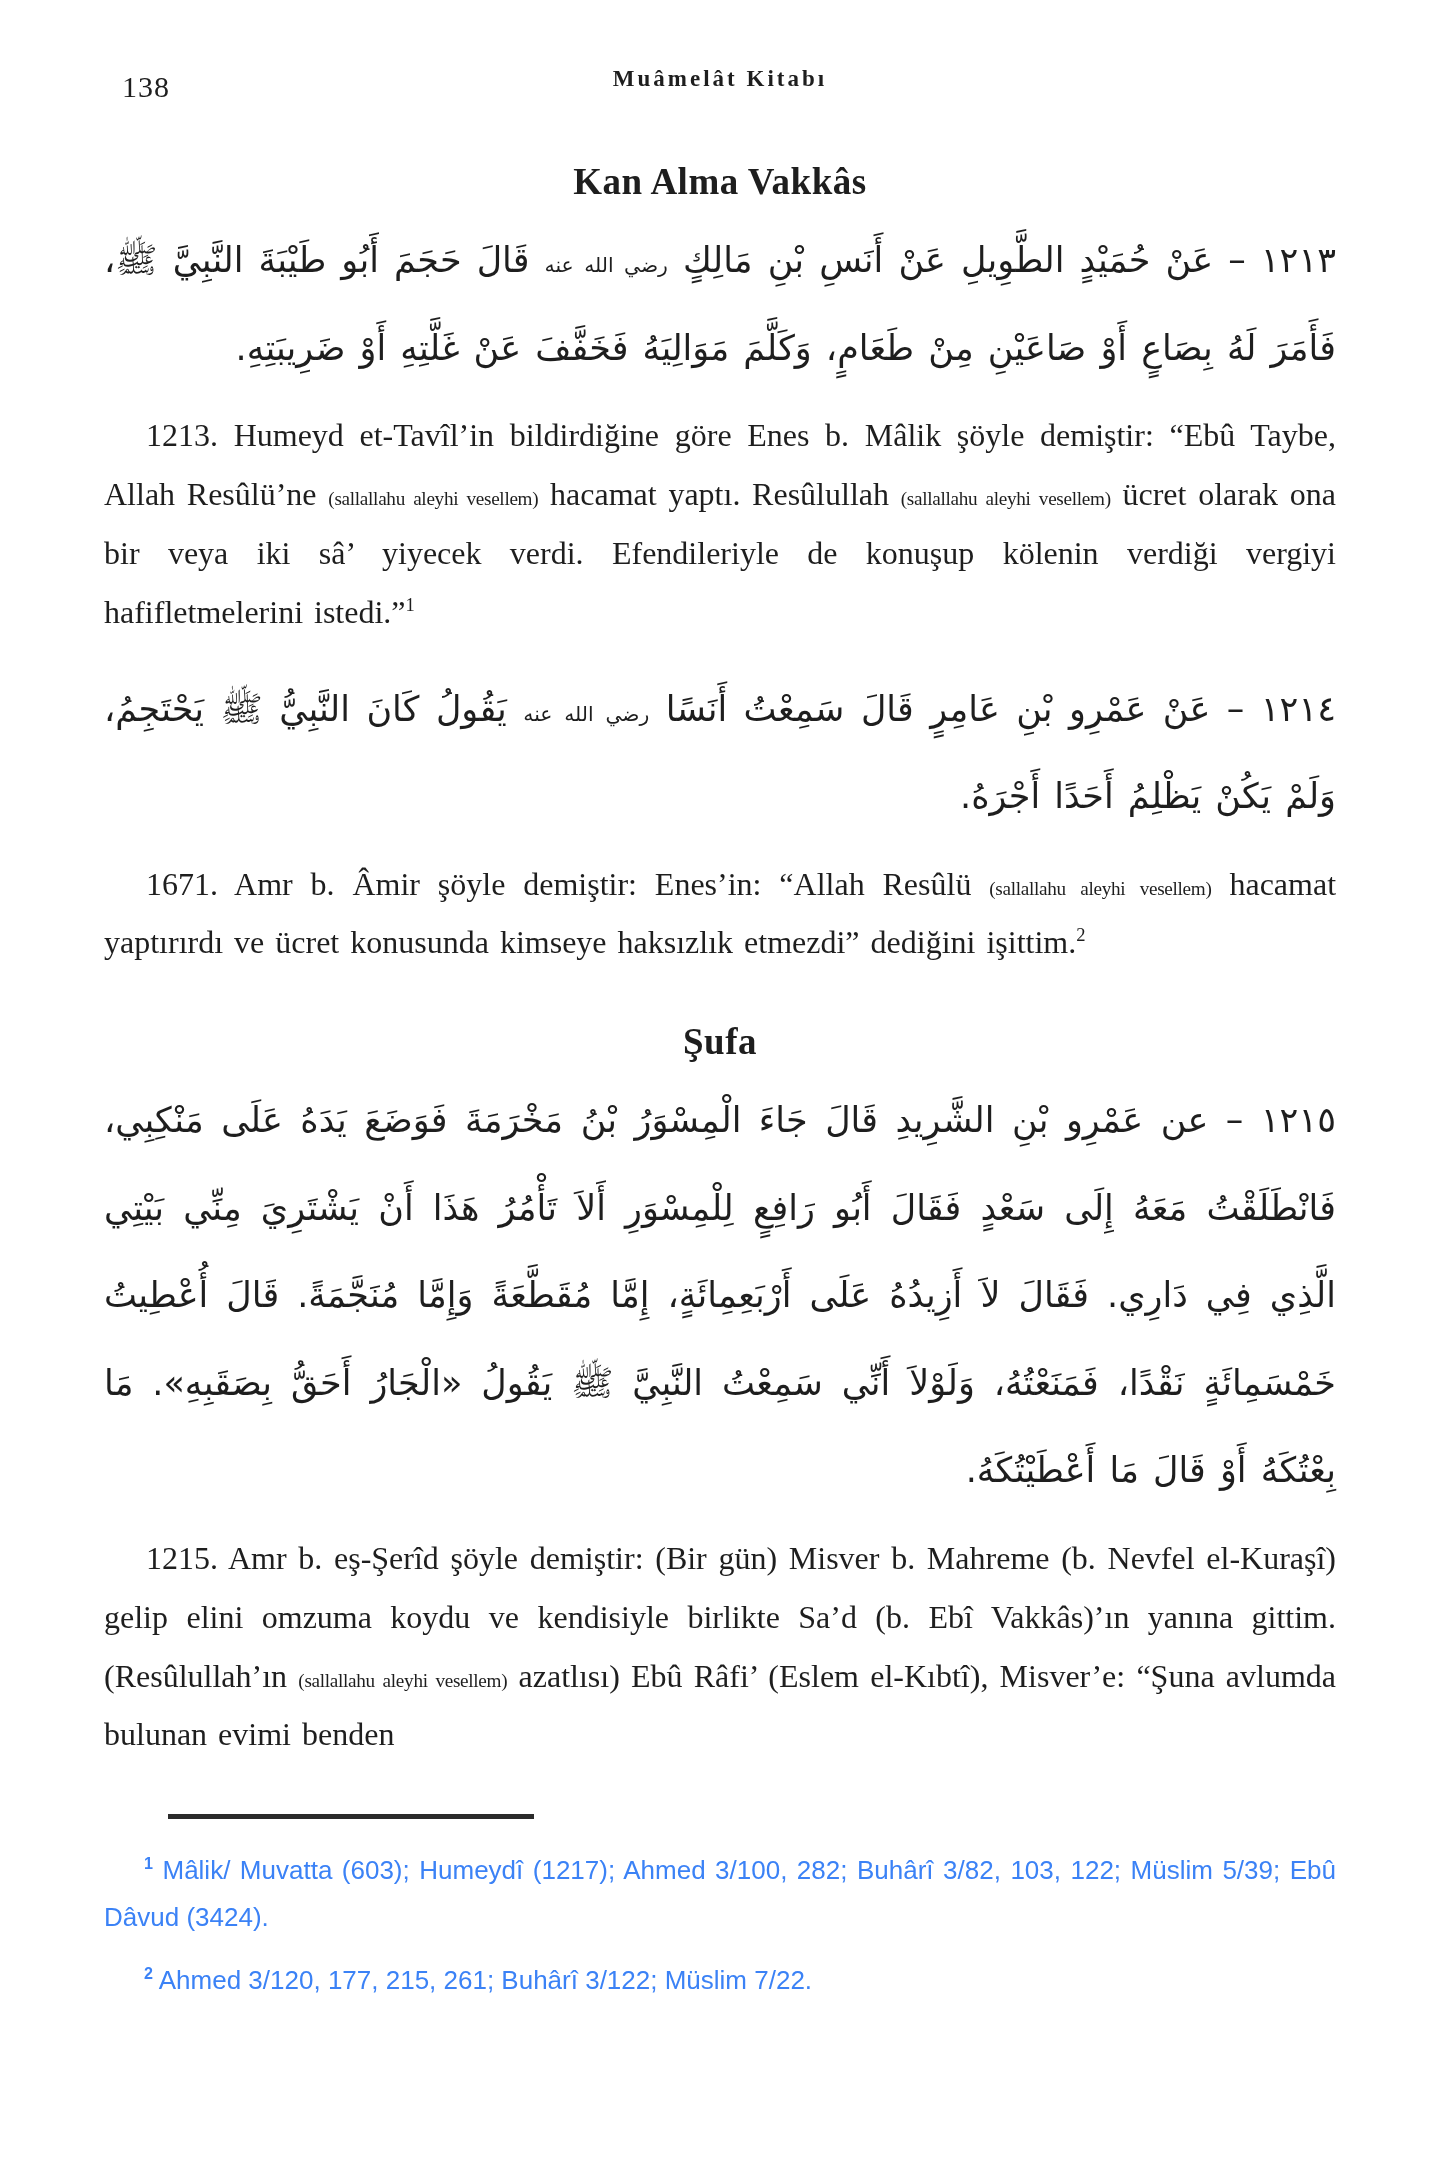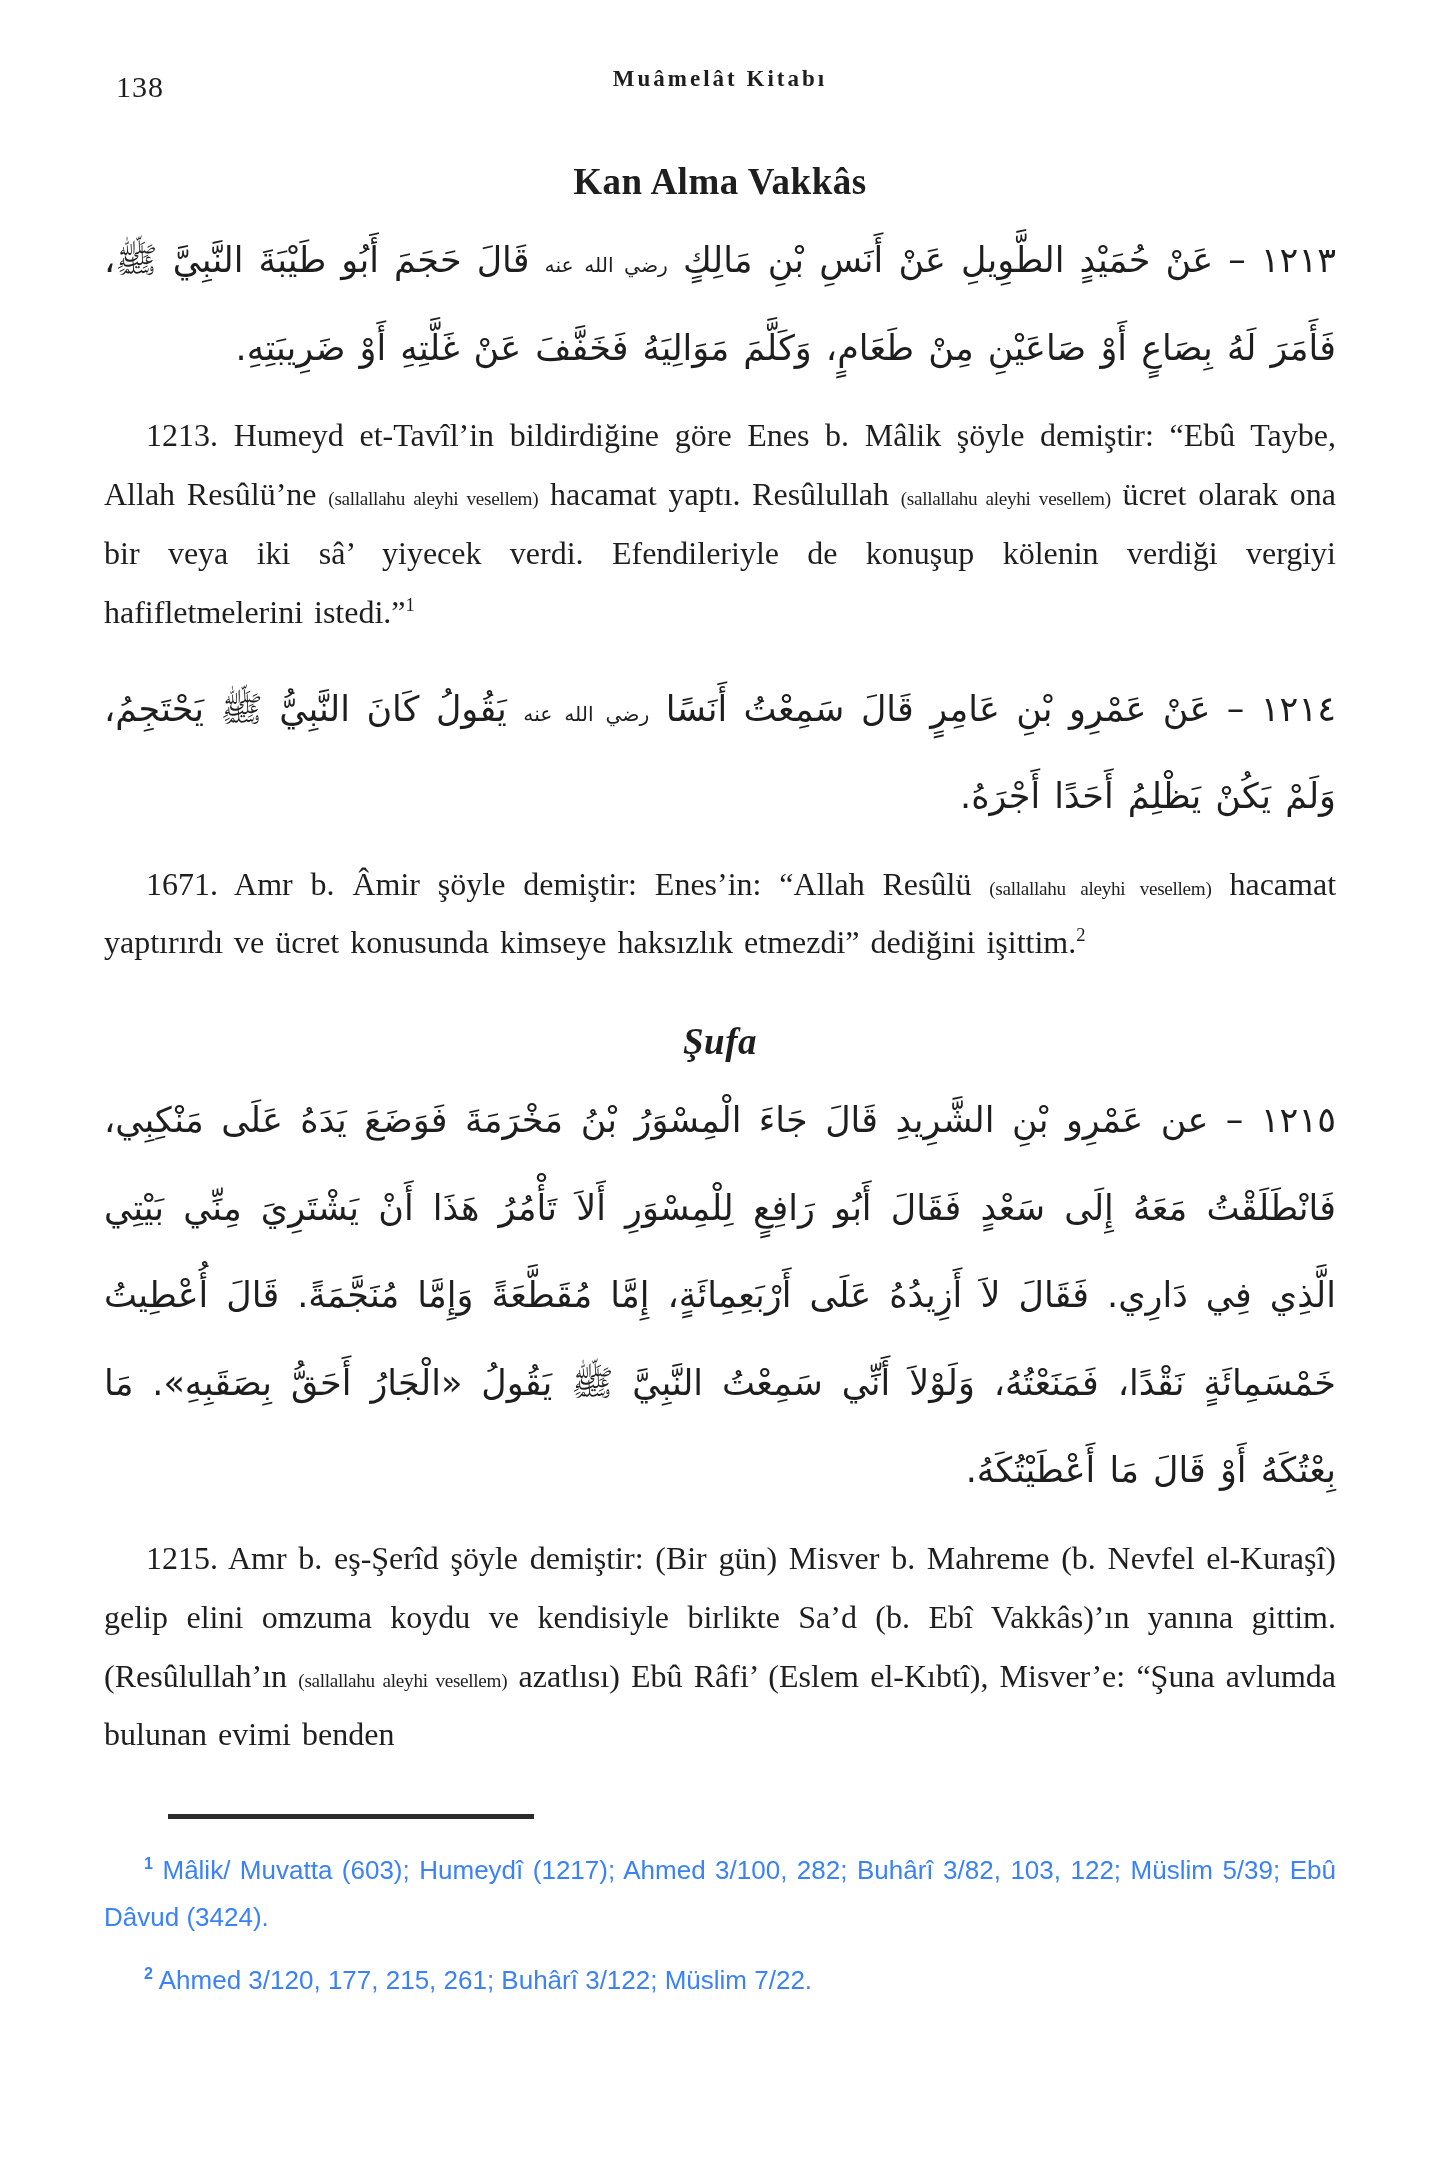--- a/index.html
+++ b/index.html
@@ -20,39 +20,38 @@
     margin: 0 auto;
     padding-top: 66px;
   }
   .page-header {
     position: relative;
     text-align: center;
     height: 46px;
   }
   .page-number {
     position: absolute;
-    left: 12px;
+    left: 18px;
     top: 4px;
     font-size: 30px;
     letter-spacing: 1px;
   }
   .book-title {
     font-size: 23px;
     font-weight: bold;
     letter-spacing: 3px;
   }
   .section-heading {
     text-align: center;
     font-size: 37px;
     font-weight: bold;
     margin: 48px 0 14px 0;
     letter-spacing: 0.5px;
   }
   .section-heading.second {
-    font-style: italic;
   }
   .arabic {
     direction: rtl;
     unicode-bidi: embed;
     text-align: justify;
     font-family: "DejaVu Sans", sans-serif;
     font-size: 35px;
     line-height: 2.5;
     margin: 10px 0 14px 0;
     word-spacing: 3px;

